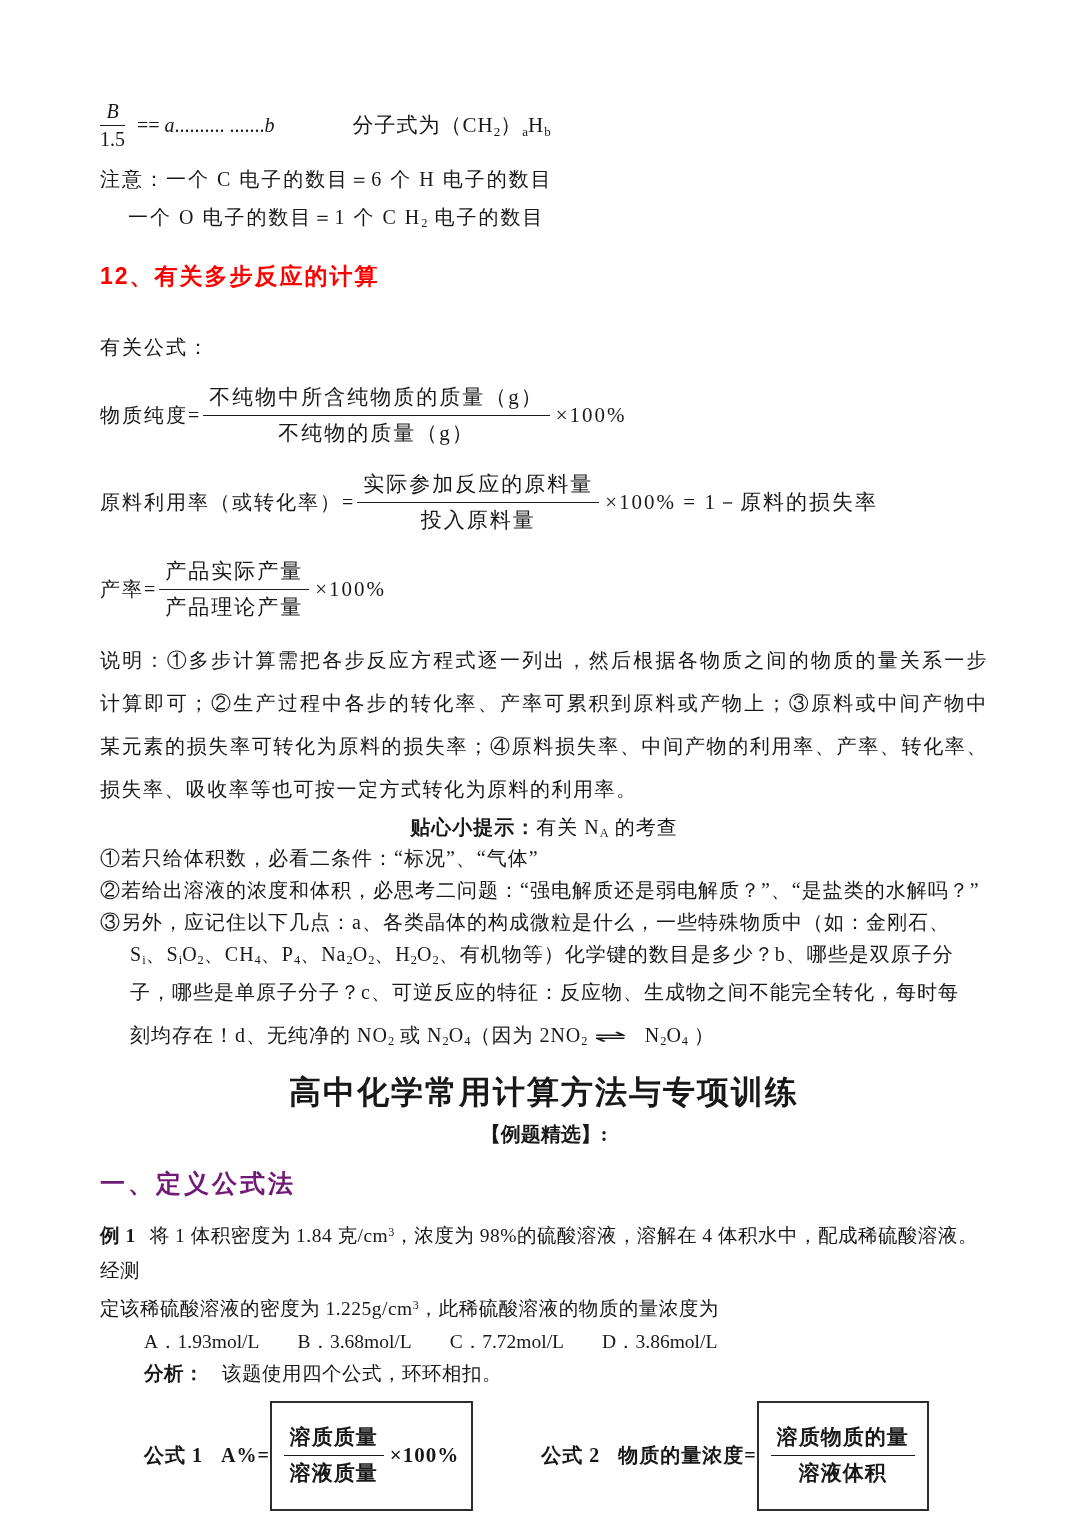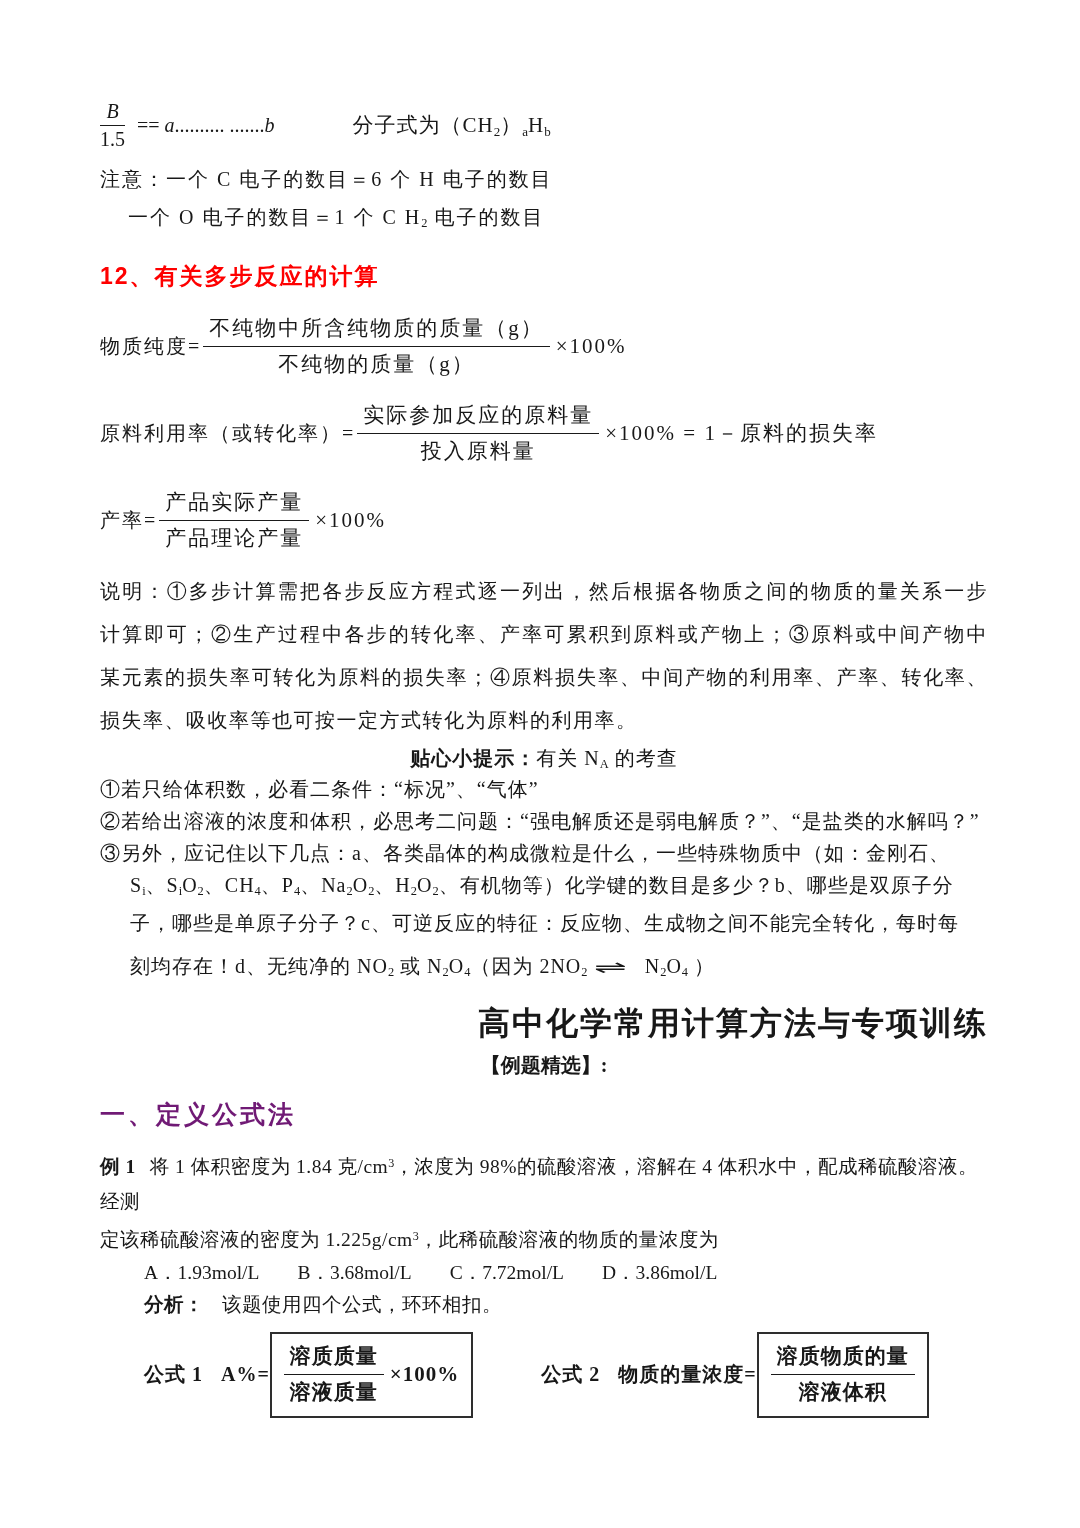--- a/index.html
+++ b/index.html
@@ -43,38 +43,38 @@
 
   .explain{margin-top:17px;font-size:20px;letter-spacing:1.5px;}
   .explain .jline{line-height:43px;text-align:justify;text-align-last:justify;}
   .explain .jline:last-child{text-align-last:left;}
 
   .tips-title{margin-top:3px;text-align:center;font-size:20px;letter-spacing:1px;}
   .tip{font-size:20px;line-height:32px;letter-spacing:1px;}
   .tip.indent{padding-left:30px;}
   .tip.gap{margin-top:11px;}
 
-  .main-title{margin:13px 0 0;text-align:right;font-size:32px;font-weight:bold;letter-spacing:2px;}
+  .main-title{margin:13px 0 0;text-align:center;font-size:32px;font-weight:bold;letter-spacing:2px;}
   .subtitle{margin-top:6px;text-align:center;font-size:20px;font-weight:bold;}
 
   .red-heading2{
     margin:19px 0 0;font-size:25px;color:#701a75;font-weight:bold;
     font-family:"Liberation Sans","DejaVu Sans",sans-serif;letter-spacing:3px;
   }
 
   .example{margin-top:15px;font-size:19.5px;line-height:35px;letter-spacing:0.5px;}
   .example .exlabel{font-weight:bold;margin-right:14px;}
   .choices{display:flex;gap:38px;padding-left:44px;margin-top:2px;font-size:19.5px;}
   .analysis{padding-left:44px;margin-top:5px;font-size:19.5px;letter-spacing:0.5px;}
   .analysis .b{margin-right:18px;}
 
   .boxed-row{display:flex;align-items:center;margin-top:14px;padding-left:44px;font-size:20px;letter-spacing:1px;font-weight:bold;}
   .boxed-row .flabel{margin-right:18px;white-space:nowrap;}
   .boxed-row .lhs{white-space:nowrap;}
-  .fbox{border:2px solid #2e2e2e;padding:7px 12px;display:inline-flex;align-items:center;}
+  .fbox{border:2px solid #2e2e2e;padding:19px 12px;display:inline-flex;align-items:center;}
   .fbox .bigfrac{font-size:21px;line-height:1.5;}
   .fbox .fsuffix{margin-left:6px;font-size:21px;}
   .g2{margin-left:68px;text-align:center;}
 </style>
 </head>
 <body>
 
 <div class="page">
 
   <div class="top-row">
@@ -83,20 +83,21 @@
       <span class="den">1.5</span>
     </span>
     <span class="after-frac"><span>== </span><span class="it">a</span><span>.......... .......</span><span class="it">b</span></span>
     <span class="molecular"><span>分子式为（CH</span><span class="sub">2</span><span>）</span><span class="sub">a</span><span>H</span><span class="sub">b</span></span>
   </div>
 
   <div class="note">注意：一个 C 电子的数目＝6 个 H 电子的数目</div>
   <div class="note indent2"><span>一个 O 电子的数目＝1 个 C H</span><span class="sub">2</span><span> 电子的数目</span></div>
 
   <h2 class="red-heading">12、有关多步反应的计算</h2>
+  <div class="intro">有关公式：</div>
 
   <div class="formula-row">
     <span class="flabel">物质纯度=</span>
     <span class="frac bigfrac">
       <span class="num">不纯物中所含纯物质的质量（g）</span>
       <span class="den">不纯物的质量（g）</span>
     </span>
     <span class="fsuffix">×100%</span>
   </div>
 

